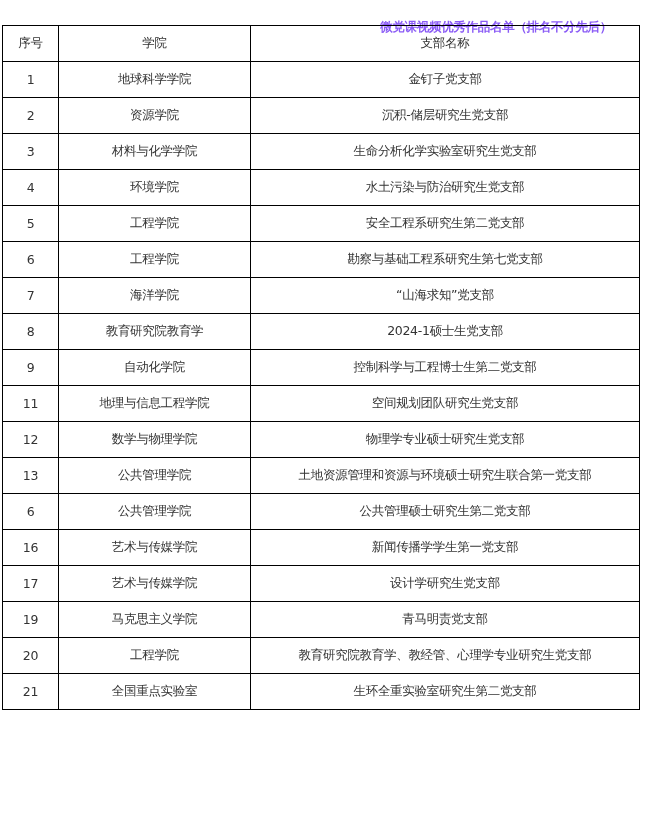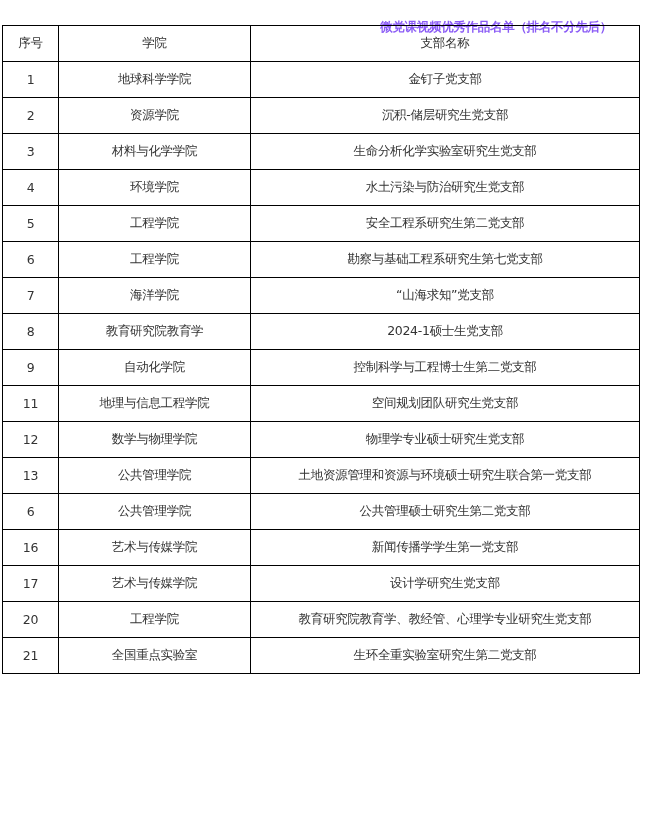--- a/index.html
+++ b/index.html
@@ -139,20 +139,25 @@
       <td>16</td>
       <td>艺术与传媒学院</td>
       <td>新闻传播学学生第一党支部</td>
     </tr>
     <tr>
       <td>17</td>
       <td>艺术与传媒学院</td>
       <td>设计学研究生党支部</td>
     </tr>
     <tr>
+      <td>19</td>
+      <td>马克思主义学院</td>
+      <td>青马明责党支部</td>
+    </tr>
+    <tr>
       <td>20</td>
       <td>工程学院</td>
       <td>教育研究院教育学、教经管、心理学专业研究生党支部</td>
     </tr>
     <tr>
       <td>21</td>
       <td>全国重点实验室</td>
       <td>生环全重实验室研究生第二党支部</td>
     </tr>
   </tbody>

